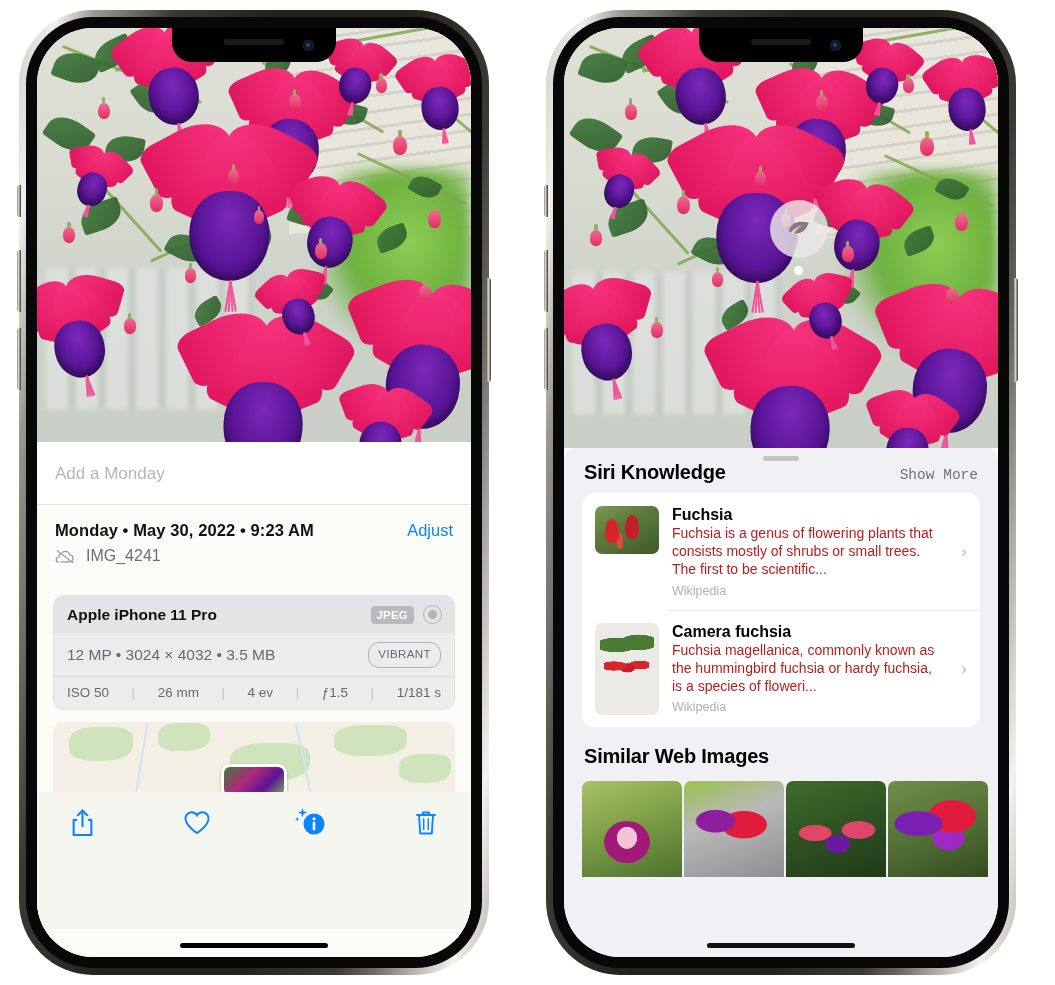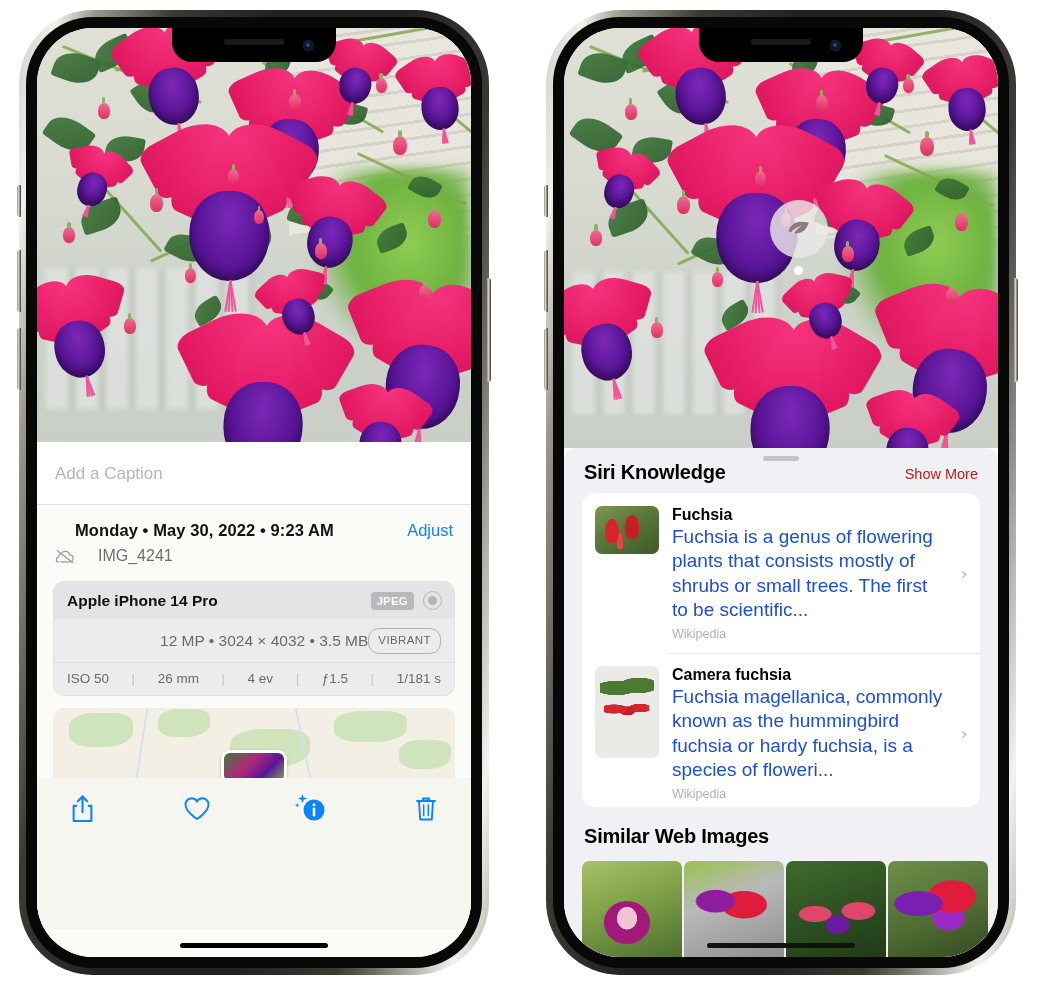--- a/index.html
+++ b/index.html
@@ -165,25 +165,24 @@
     flex:0 0 36px;
   }
   .sparkle { position:absolute; left:-9px; top:-5px; width:16px;height:16px; }
   .lookup-txt { font-size:17px; font-weight:700; color:#000; }
   .lookup-txt .sub { font-weight:400; color:#9b9b9b; }
   .chev { color:#b7b7b7; font-size:15px; margin-left:3px;}
 
   .date-row {
     display:flex; align-items:baseline; justify-content:space-between;
     padding: 16px 18px 2px;
-    margin-left: 20px;
   }
   .date-txt { font-size:16.5px; font-weight:700; color:#111; letter-spacing:.1px;}
   .adjust { font-size:16.5px; color:#0a84ff; }
-  .file-row { display:flex; align-items:center; gap:22px; padding: 5px 18px 16px; }
+  .file-row { display:flex; align-items:center; gap:10px; padding: 5px 18px 30px; }
   .file-name { font-size:16px; color:#6f6f6f; }
 
   .exif-card {
     margin: 0 16px; border-radius: 11px; overflow:hidden;
     background:#ececee; border:1px solid #e2e2e4;
   }
   .exif-head {
     display:flex;align-items:center;justify-content:space-between;
     padding: 9px 12px 9px 13px;
     background:#e4e4e6;
@@ -191,21 +190,21 @@
   .exif-title { font-size:15.5px; font-weight:700; color:#111; }
   .exif-head-right { display:flex; align-items:center; gap:9px;}
   .jpeg-badge {
     background:#b9b9bd; color:#fff; font-size:11.5px; font-weight:700;
     padding:3px 6px; border-radius:4px; letter-spacing:.2px;
   }
   .lens-icon { width:19px;height:19px;border-radius:50%;border:1.6px solid #b4b4b8; position:relative;}
   .lens-icon::after{content:'';position:absolute;inset:4px;border-radius:50%;background:#b4b4b8;}
   .exif-body { padding: 9px 13px 8px; }
   .exif-line { font-size:15.5px; color:#6a6a6e; line-height:1.55; }
-  .exif-line2 { display:flex; align-items:center; justify-content:flex-end; }
+  .exif-line2 { display:flex; align-items:center; justify-content:space-between; }
   .vibrant {
     border:1.2px solid #b2b2b6; color:#6a6a6e; font-size:11.5px;
     padding:3px 9px; border-radius:11px; letter-spacing:.4px;
   }
   .exif-stats {
     display:flex; align-items:center; justify-content:space-between;
     padding: 8px 13px 9px; border-top:1px solid #dcdcde;
     font-size:13.5px; color:#6a6a6e;
   }
   .exif-stats .sep { color:#c6c6ca; }
@@ -250,21 +249,21 @@
     position:absolute; right:17px; top:4px;
     width:31px;height:31px;border-radius:50%;
     background:#e2e2e7; display:flex;align-items:center;justify-content:center;
     color:#7e7e86; font-size:17px;
   }
   .sec-head {
     display:flex; align-items:baseline; justify-content:space-between;
     padding: 0 20px 9px;
   }
   .sec-title { font-size:20px; font-weight:700; color:#000; letter-spacing:-.2px;}
-  .show-more { font-size:14.5px; color:#b91c1c; }
+  .show-more { font-size:14.5px; color:#737373;font-family:Liberation Mono, monospace; }
   .kn-card { margin: 0 18px; background:#fff; border-radius:13px; overflow:hidden; }
   .kn-item { display:flex; gap:13px; padding:13px 13px 12px; position:relative; align-items:flex-start;}
   .kn-item + .kn-item::before {
     content:''; position:absolute; left:86px; right:0; top:0; height:1px; background:#ececee;
   }
   .kn-thumb { width:64px; flex:0 0 64px; border-radius:7px; overflow:hidden; position:relative;}
   .kn-thumb.a { height:48px; background:linear-gradient(150deg,#7b9a52 0%,#5d7a3c 40%,#3d5a2a 100%); }
   .kn-thumb.a::after {
     content:''; position:absolute; left:16%; top:28%; width:22%;height:50%;
     border-radius:50% 50% 40% 40%; background:#d8242c;
@@ -277,21 +276,21 @@
                 radial-gradient(ellipse at 72% 40%, #4d7a32 0 34%, transparent 36%);
   }
   .kn-thumb.b::after{
     content:''; position:absolute; left:14%; top:34%; width:70%; height:26%;
     background: radial-gradient(ellipse at 22% 50%, #d8242c 0 26%, transparent 28%),
                 radial-gradient(ellipse at 52% 58%, #c41f26 0 22%, transparent 24%),
                 radial-gradient(ellipse at 80% 46%, #d8242c 0 22%, transparent 24%);
   }
   .kn-text { flex:1; min-width:0; }
   .kn-title { font-size:16px; font-weight:700; color:#000; margin-bottom:1px; }
-  .kn-desc { font-size:19px; color:#1d4ed8; line-height:1.28; }
+  .kn-desc { font-size:14px; color:#b91c1c; line-height:1.28; }
   .kn-src { font-size:12.5px; color:#b0b0b6; margin-top:5px; }
   .kn-chev { color:#b8b8be; font-size:17px; align-self:center; padding-left:4px; }
 
   .web-strip { display:flex; gap:2px; margin-top:4px; padding:0 0 0 18px; }
   .web-thumb { width:100px; height:96px; border-radius:7px 7px 0 0; overflow:hidden; position:relative;}
   .wt1{background:linear-gradient(160deg,#a8c268 0%,#7fa048 45%,#4d7030 100%);}
   .wt1::after{content:'';position:absolute;left:22%;top:42%;width:46%;height:44%;border-radius:50%;
     background:radial-gradient(ellipse at 50% 40%, #f2c3d4 0 30%, #a3197a 32% 100%);}
   .wt2{background:linear-gradient(160deg,#9ac24e 0%,#b9b9b9 40%,#8f8f8f 100%);}
   .wt2::after{content:'';position:absolute;left:8%;top:18%;width:84%;height:60%;
@@ -556,41 +555,41 @@
               <div class="bud" style="left:64%;top:52%;width:12px;height:16px;"></div>
               <div class="bud" style="left:78%;top:12%;width:11px;height:15px;"></div>
               <div class="bud" style="left:20%;top:70%;width:12px;height:16px;"></div>
               <div class="bud" style="left:88%;top:62%;width:12px;height:16px;"></div>
               <div class="bud" style="left:50%;top:44%;width:10px;height:14px;"></div>
             </div>
         </div>
 
         <div class="sheet" style="top:414px;">
           <div class="caption-row">
-            <div class="caption-ph">Add a Caption</div>
+            <div class="caption-ph">Add a Monday</div>
           </div>
 
 
           <div class="date-row">
             <div class="date-txt">Monday • May 30, 2022 • 9:23 AM</div>
             <div class="adjust">Adjust</div>
           </div>
 
           <div class="file-row">
             <svg width="21" height="15" viewBox="0 0 24 18">
               <path d="M6.5 15.5h10.2c2.4 0 4.3-1.9 4.3-4.2 0-2.2-1.7-4-3.8-4.2C16.6 4.4 14.4 2.7 11.8 2.7c-1.3 0-2.5.4-3.4 1.1" fill="none" stroke="#9a9a9e" stroke-width="1.5" stroke-linecap="round"></path>
               <path d="M7.1 5.2C5.3 5.9 4 7.5 3.6 9.4 2.1 9.8 1 11.2 1 12.8c0 1.5.9 2.7 2.2 2.7" fill="none" stroke="#9a9a9e" stroke-width="1.5" stroke-linecap="round"></path>
               <line x1="2.2" y1="2" x2="21" y2="16.4" stroke="#9a9a9e" stroke-width="1.5" stroke-linecap="round"></line>
             </svg>
             <div class="file-name">IMG_4241</div>
           </div>
 
           <div class="exif-card">
             <div class="exif-head">
-              <div class="exif-title">Apple iPhone 14 Pro</div>
+              <div class="exif-title">Apple iPhone 11 Pro</div>
               <div class="exif-head-right">
                 <span class="jpeg-badge">JPEG</span>
                 <span class="lens-icon"></span>
               </div>
             </div>
             <div class="exif-body">
               <div class="exif-line exif-line2">
                 <span>12 MP • 3024 × 4032 • 3.5 MB</span>
                 <span class="vibrant">VIBRANT</span>
               </div>

